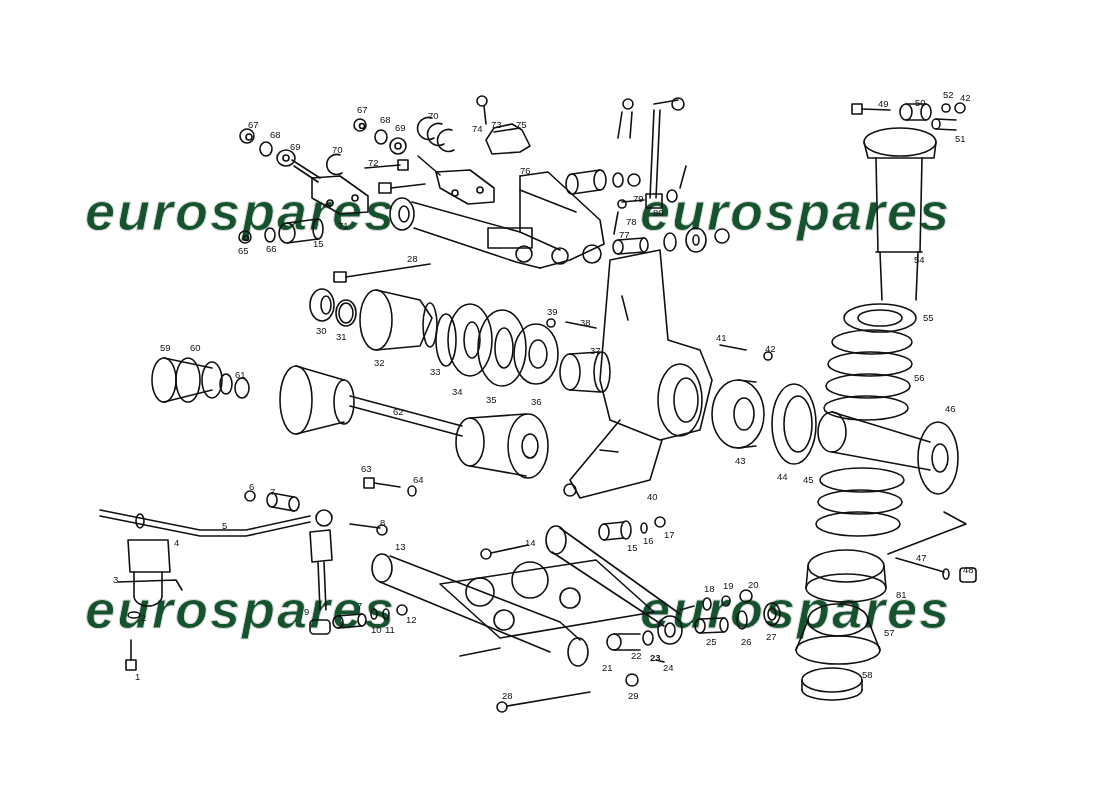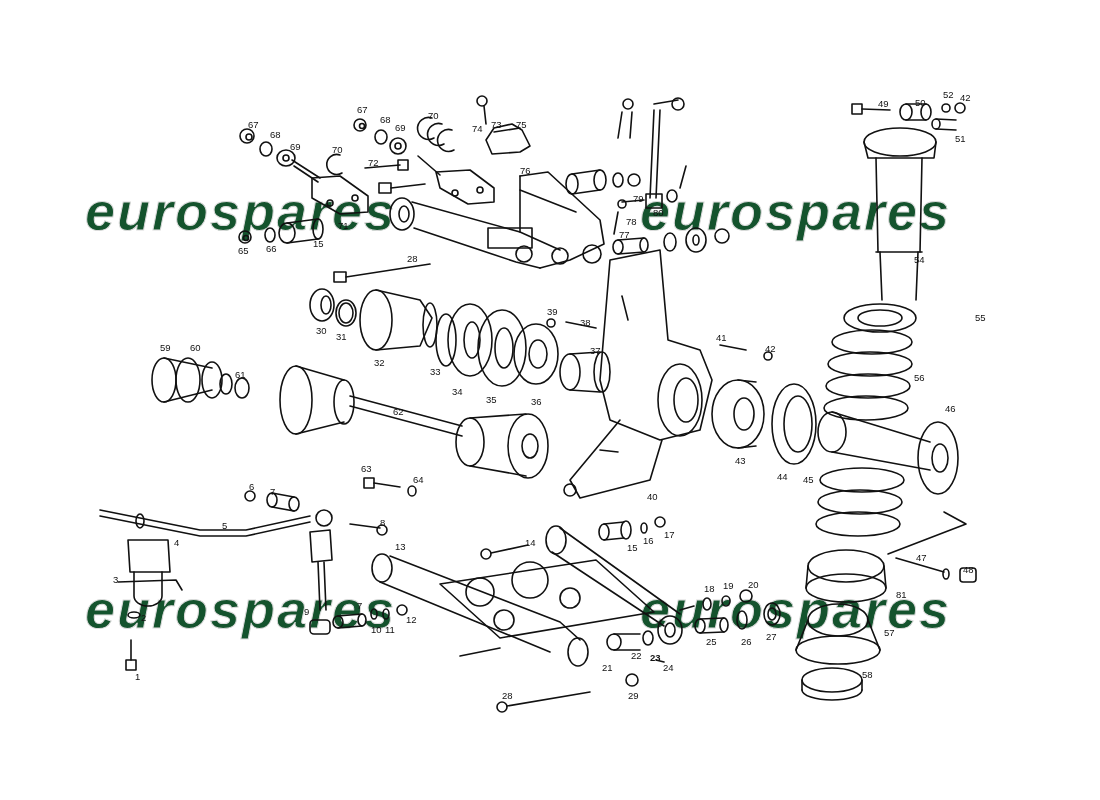--- a/index.html
+++ b/index.html
@@ -493,21 +493,21 @@
       <div class="callout" style="left: 590px; top: 346px;">37</div>
       <div class="callout" style="left: 160px; top: 343px;">59</div>
       <div class="callout" style="left: 190px; top: 343px;">60</div>
       <div class="callout" style="left: 235px; top: 370px;">61</div>
       <div class="callout" style="left: 393px; top: 407px;">62</div>
       <div class="callout" style="left: 716px; top: 333px;">41</div>
       <div class="callout" style="left: 765px; top: 344px;">42</div>
       <div class="callout" style="left: 735px; top: 456px;">43</div>
       <div class="callout" style="left: 777px; top: 472px;">44</div>
       <div class="callout" style="left: 803px; top: 475px;">45</div>
-      <div class="callout" style="left: 975px; top: 313px;">55</div>
+      <div class="callout" style="left: 923px; top: 313px;">55</div>
       <div class="callout" style="left: 914px; top: 373px;">56</div>
       <div class="callout" style="left: 945px; top: 404px;">46</div>
       <div class="callout" style="left: 647px; top: 492px;">40</div>
       <div class="callout" style="left: 361px; top: 464px;">63</div>
       <div class="callout" style="left: 413px; top: 475px;">64</div>
       <div class="callout" style="left: 249px; top: 482px;">6</div>
       <div class="callout" style="left: 270px; top: 487px;">7</div>
       <div class="callout" style="left: 222px; top: 521px;">5</div>
       <div class="callout" style="left: 380px; top: 518px;">8</div>
       <div class="callout" style="left: 174px; top: 538px;">4</div>

